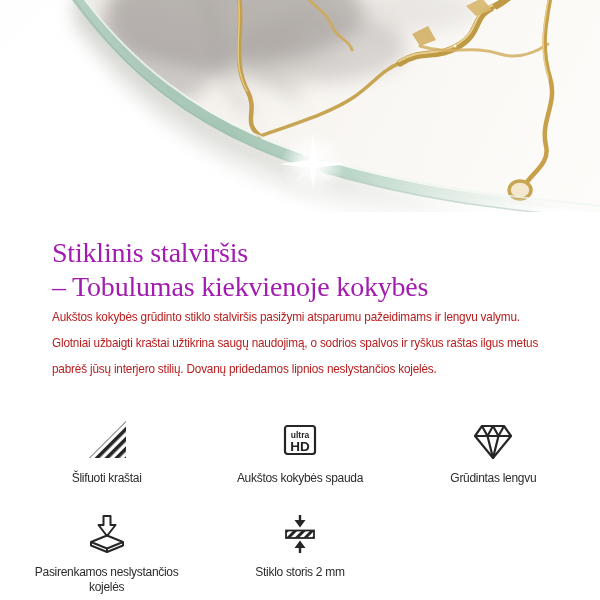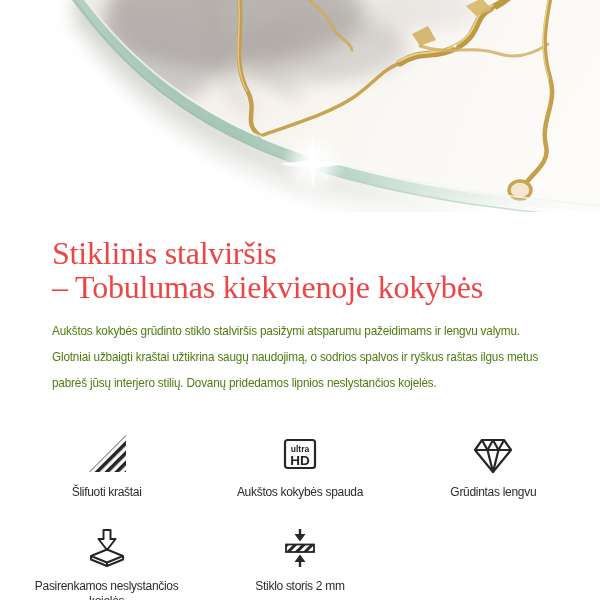--- a/index.html
+++ b/index.html
@@ -6,22 +6,22 @@
   html,body { width:600px; height:600px; overflow:hidden; background:#ffffff; }
   .page { width:600px; height:600px; background:#ffffff; font-family:"Liberation Sans", sans-serif; }
 
   
   .hero { width:600px; height:212px; position:relative; overflow:hidden; }
   .hero svg { display:block; }
 
   
   .content { padding:0 52px; }
   .title { margin-top:24px; font-family:"Liberation Serif","DejaVu Serif",serif;
-           font-size:32px; line-height:34px; font-weight:400; color:#ef4444; letter-spacing:-0.2px; }
-  .desc  { margin-top:14px; font-size:13.5px; line-height:26px; color:#4d7c0f; letter-spacing:-0.2px; }
+           font-size:28px; line-height:34px; font-weight:400; color:#a21caf; letter-spacing:-0.2px; }
+  .desc  { font-size:13.5px; line-height:26px; color:#b91c1c; letter-spacing:-0.2px; }
   .desc .line { white-space:nowrap; transform:scaleX(0.87); transform-origin:left center; }
 
   
   .features { margin-top:36px; padding:0 10px; display:grid;
               grid-template-columns:repeat(3,1fr); row-gap:26px; }
   .feature { text-align:center; }
   .icon-box { height:44px; display:flex; align-items:center; justify-content:center; }
   .icon-box svg { display:block; }
   .feature-label { margin-top:9px; font-size:12px; line-height:15px; color:#2c2c2c;
                    letter-spacing:-0.3px; max-width:162px; margin-left:auto; margin-right:auto; }

